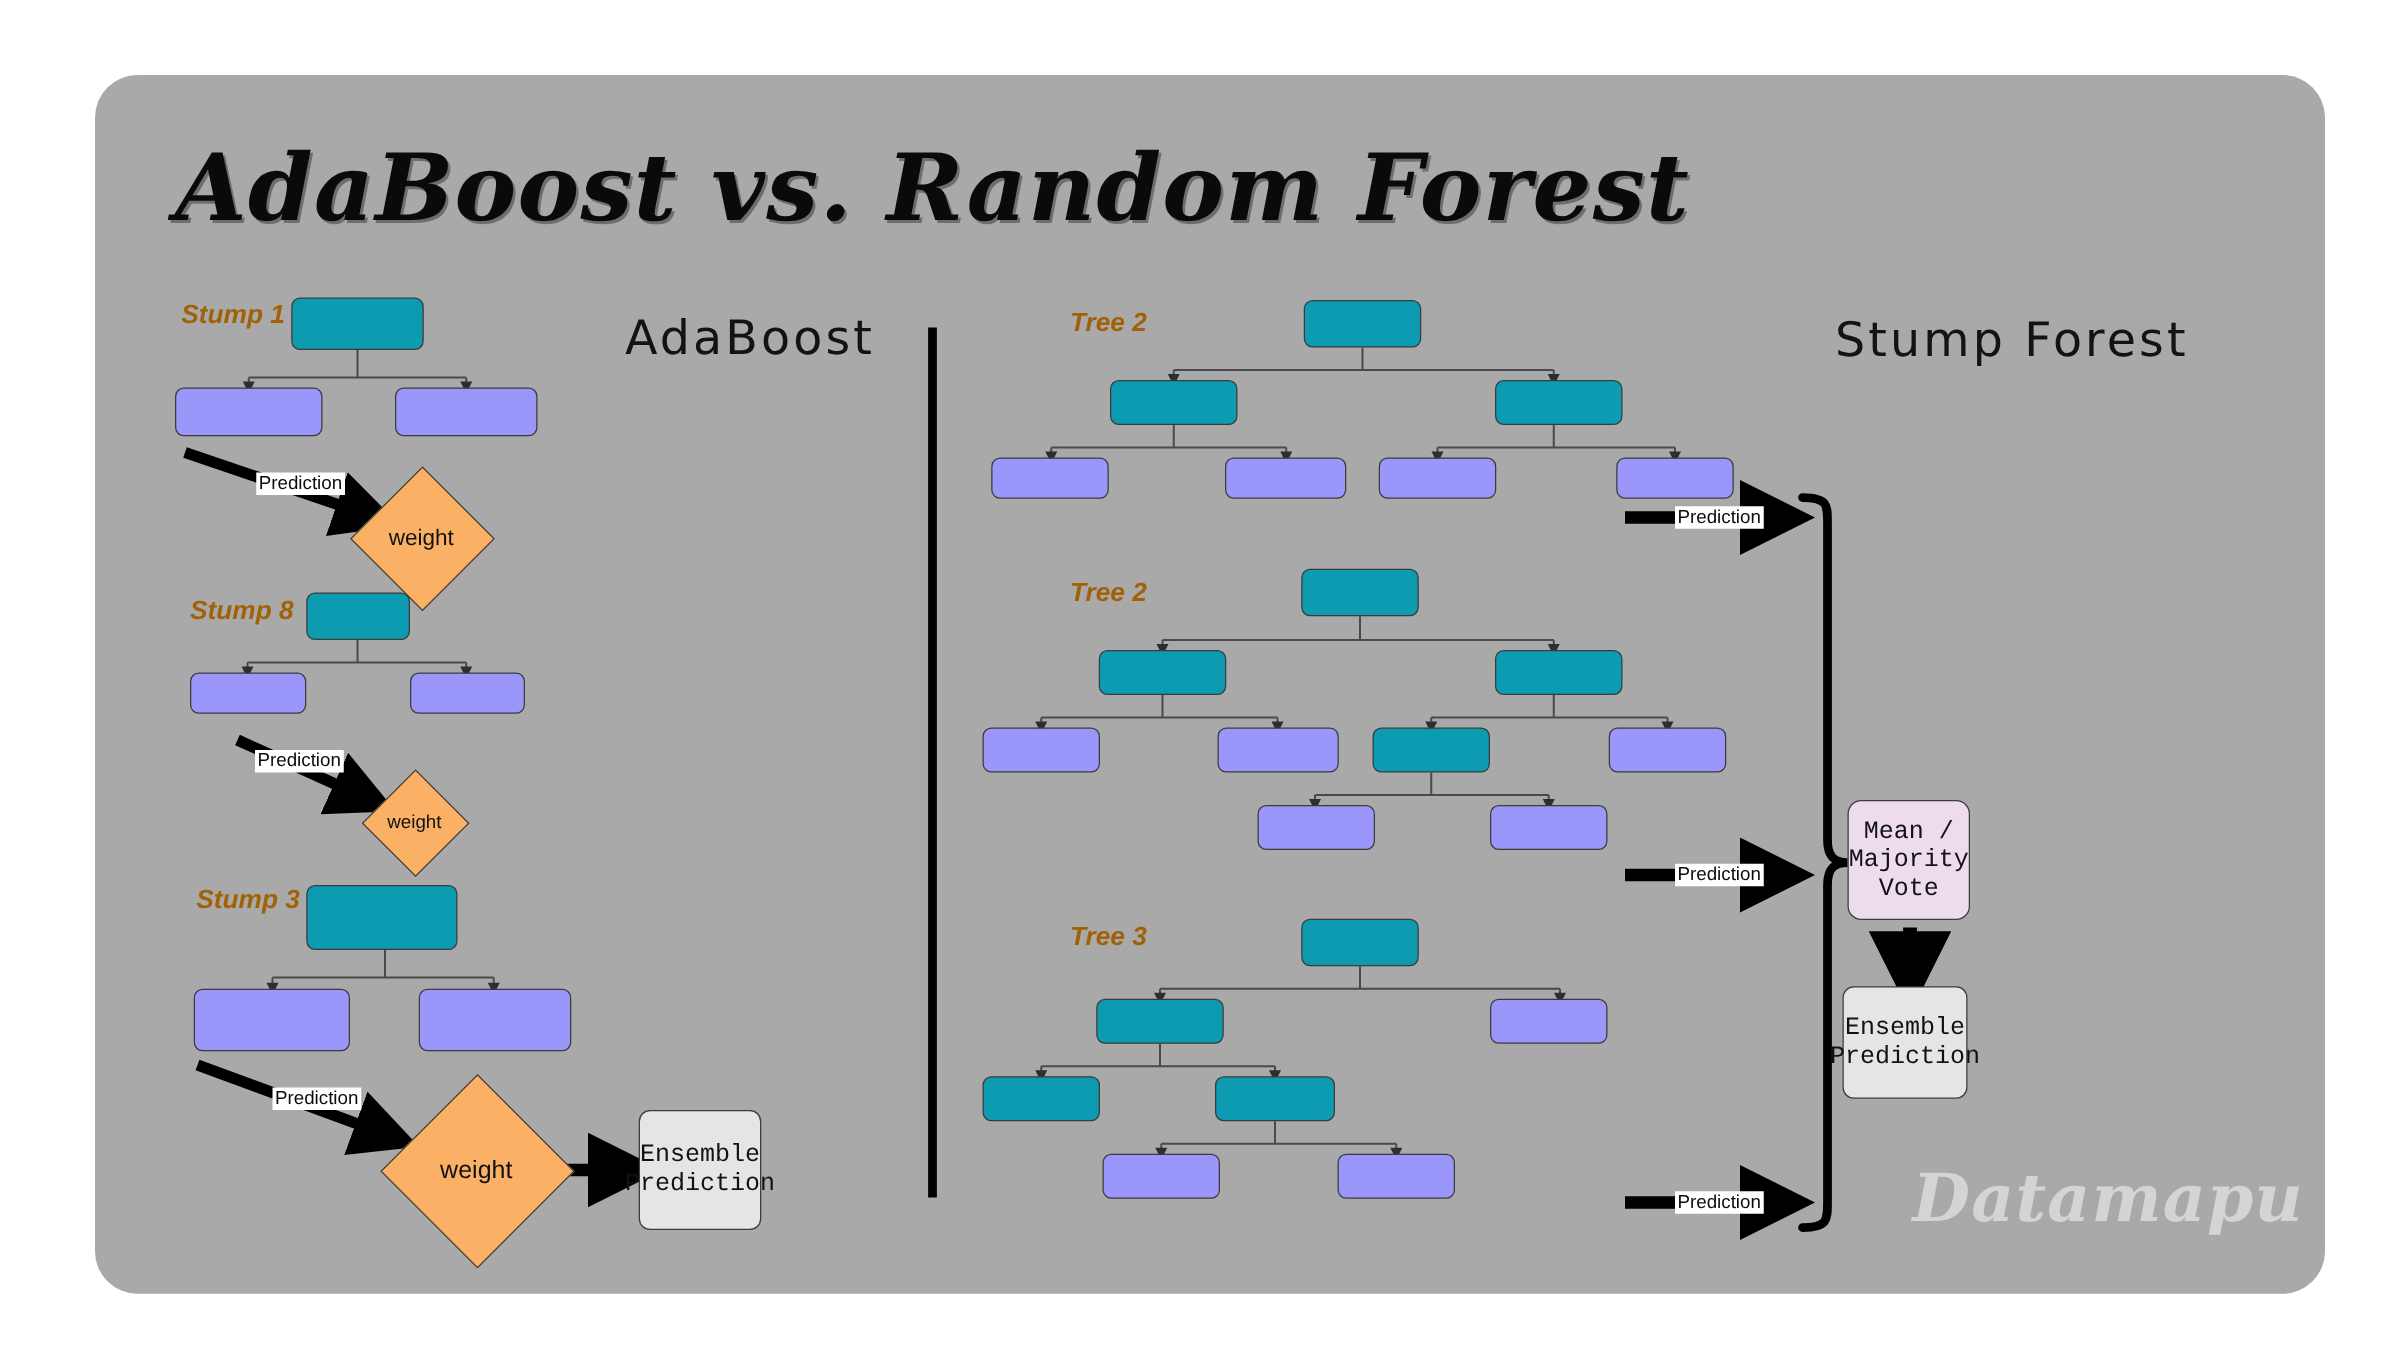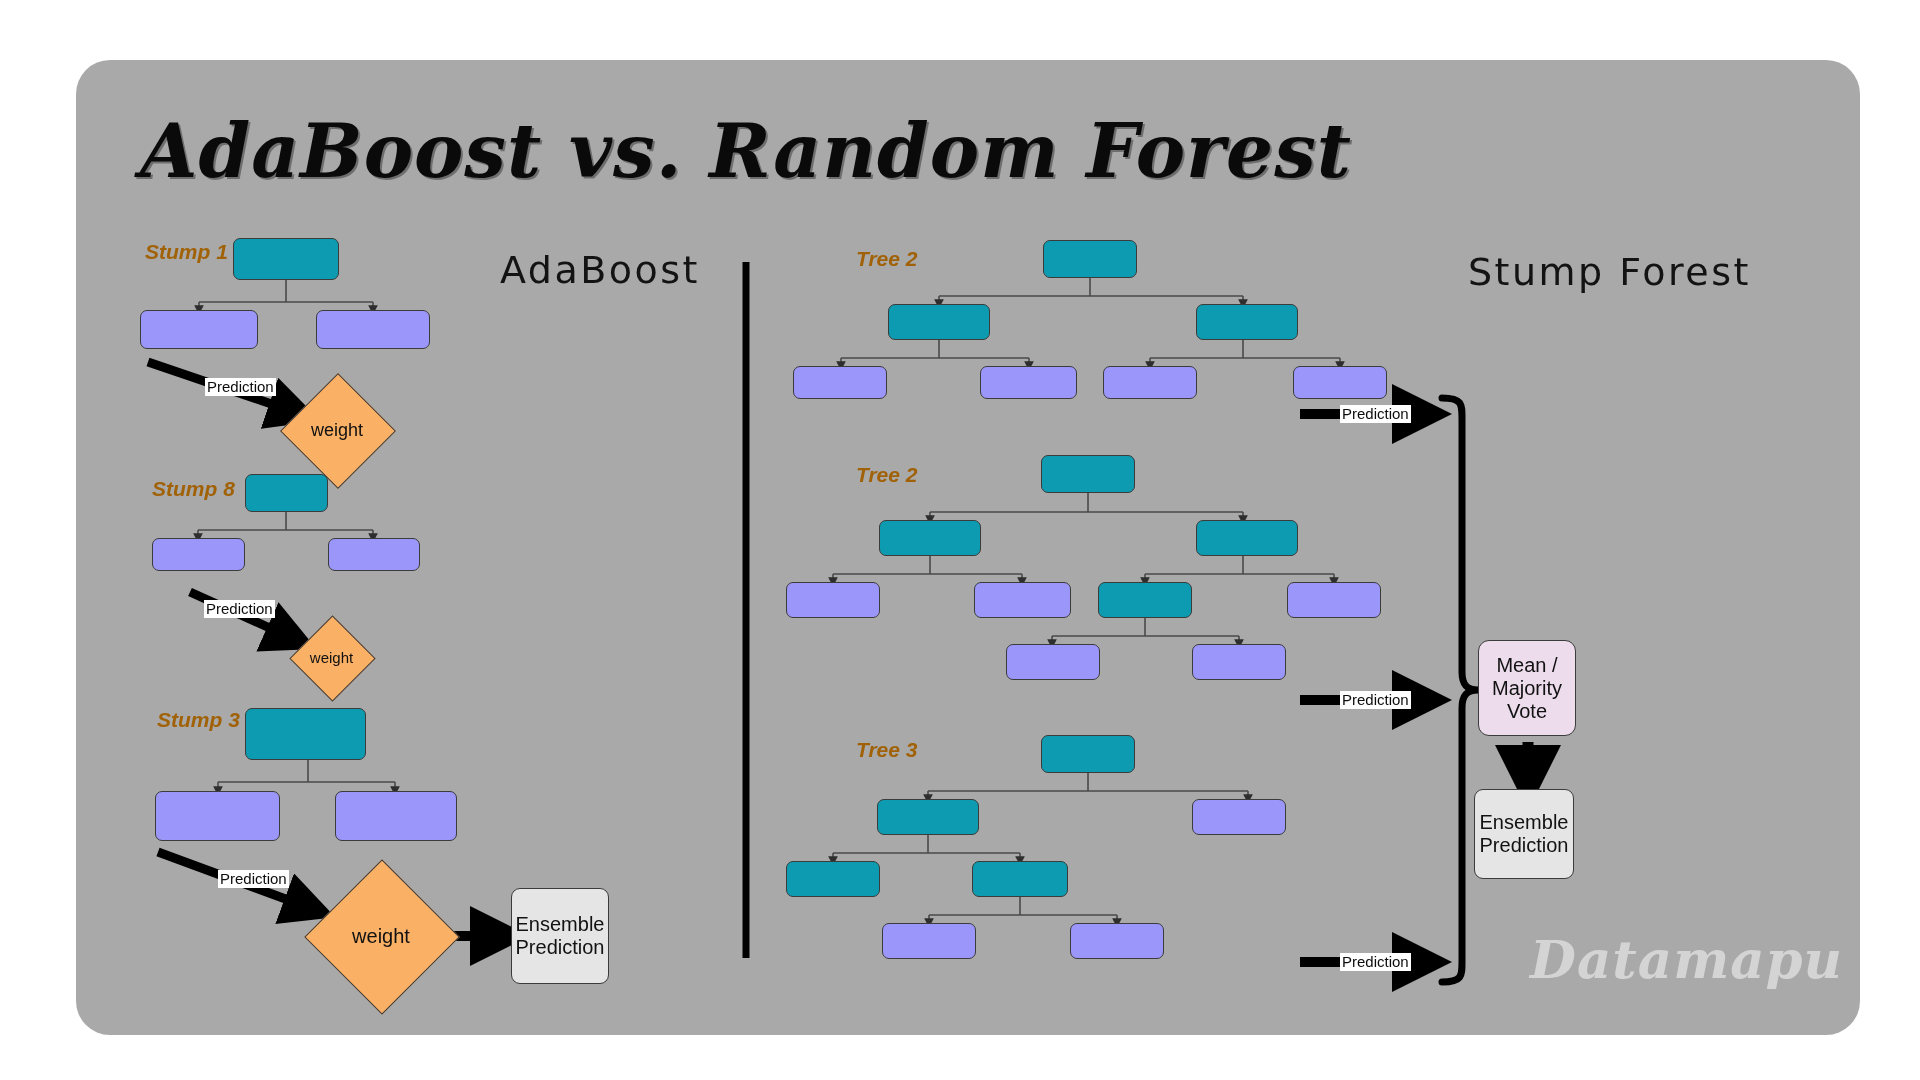--- a/index.html
+++ b/index.html
@@ -76,21 +76,21 @@
   
   .node {
     position: absolute;
     box-sizing: border-box;
     border: 1.6px solid #3b3b3b;
     border-radius: 7px;
     display: flex;
     align-items: center;
     justify-content: center;
     text-align: center;
-    font-family: Liberation Sans, sans-serif;
+    font-family: Liberation Mono, monospace;
     color: #121212;
     line-height: 1.15;
   }
   .node.internal { background: #0c9bb0; }
   .node.leaf     { background: #9a96fa; }
   .node.green    { background: #e5e5e5; font-size: 20px; border-radius: 9px; }
   .node.pink     { background: #ecdcec; font-size: 20px; border-radius: 11px; }
 
   
   .diamond {

